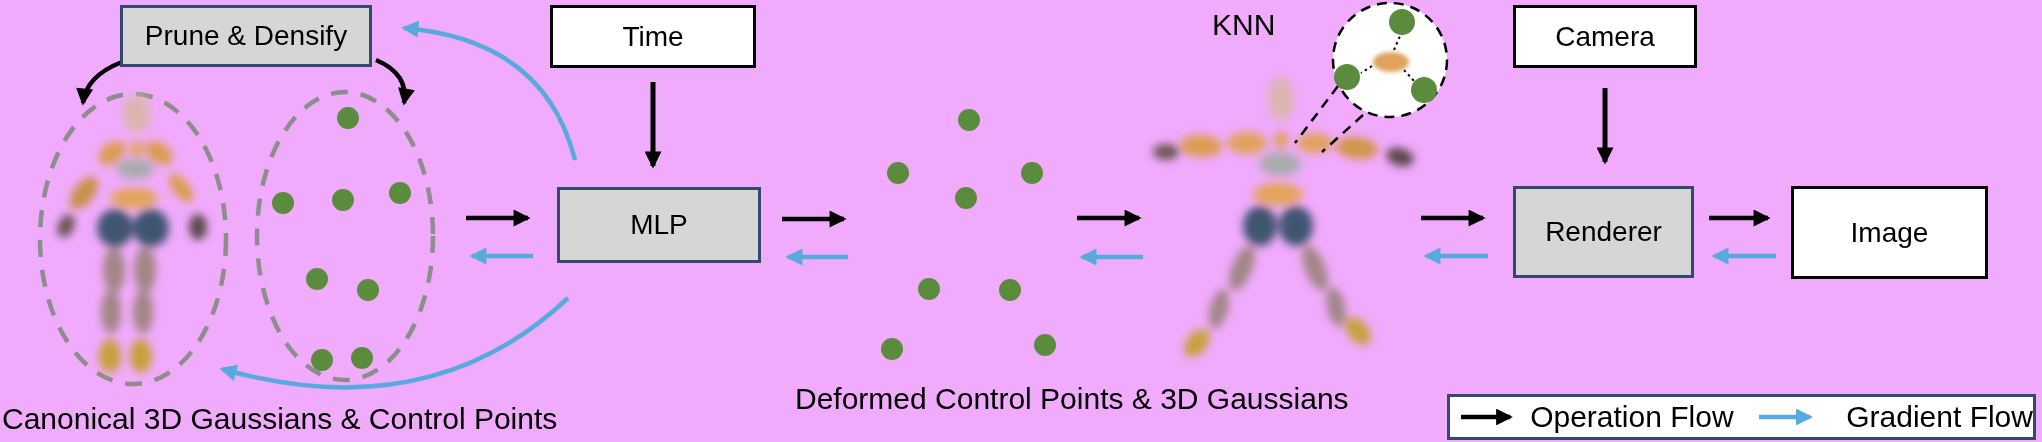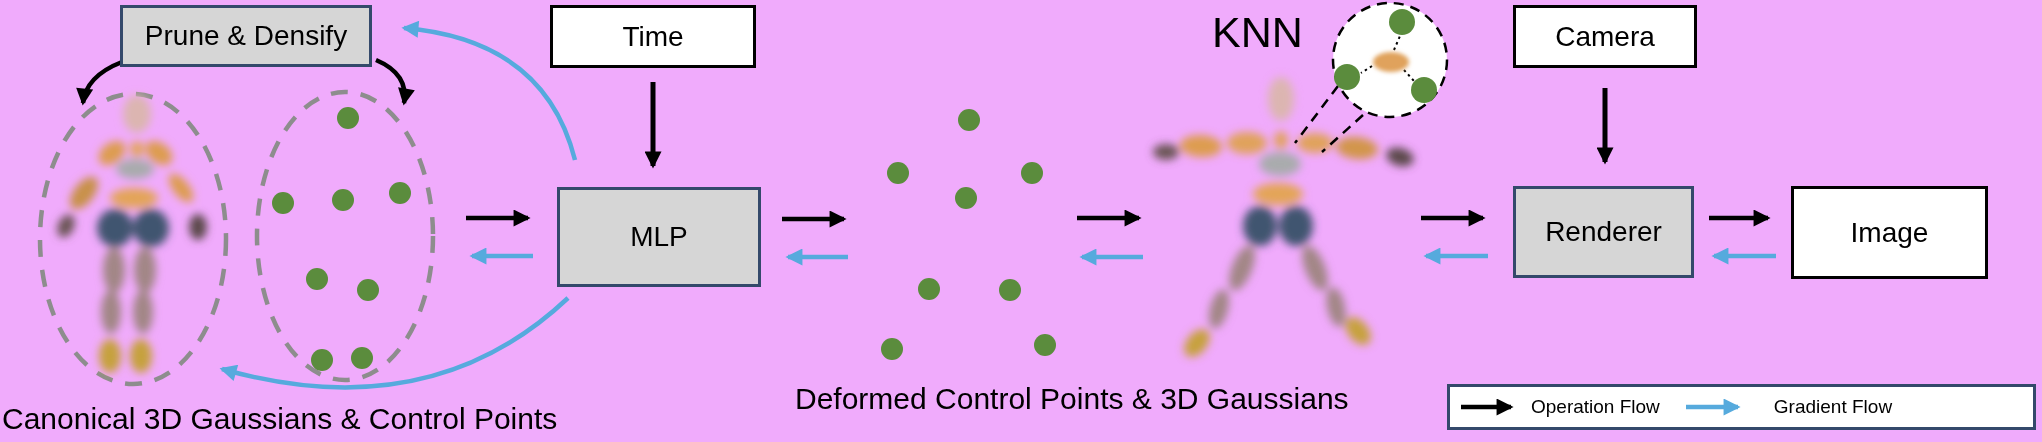--- a/index.html
+++ b/index.html
@@ -18,26 +18,26 @@
     background:#ffffff;border:3px solid #000;
   }
   .box.gray{background:#d6d6d6;border:3px solid #34496b;}
   .caption{
     position:absolute;
     font-size:30px;color:#000;
     text-align:left;white-space:nowrap;
   }
   .knn-label{
     position:absolute;left:1212px;top:8px;
-    font-size:43px;color:#000;font-weight:500;
+    font-size:30px;color:#000;font-weight:500;
   }
   .legend{
-    position:absolute;left:1447px;top:384px;width:589px;height:46px;
+    position:absolute;left:1447px;top:394px;width:589px;height:46px;
     box-sizing:border-box;background:#ffffff;border:3px solid #34496b;
-    display:flex;align-items:center;font-size:19px;color:#000;
+    display:flex;align-items:center;font-size:30px;color:#000;
     padding-left:9px;white-space:nowrap;
   }
   .legend .sp-sm{width:2px;}
   .legend .sp-md{width:22px;}
   .legend .sp-lg{width:16px;}
 </style>
 </head>
 <body>
 
 <div class="stage">
@@ -169,21 +169,21 @@
         <circle cx="1347" cy="77" r="13"></circle>
         <circle cx="1424" cy="90" r="13"></circle>
       </g>
     </g>
   </svg>
 
   <div class="box gray" style="left:120px;top:5px;width:252px;height:62px;">Prune &amp; Densify</div>
 
   <div class="box" style="left:550px;top:5px;width:206px;height:63px;text-align:center;">Time</div>
 
-  <div class="box gray" style="left:557px;top:187px;width:204px;height:100px;">MLP</div>
+  <div class="box gray" style="left:557px;top:187px;width:204px;height:76px;">MLP</div>
 
   <div class="box" style="left:1513px;top:5px;width:184px;height:63px;">Camera</div>
 
   <div class="box gray" style="left:1513px;top:186px;width:181px;height:92px;">Renderer</div>
 
   <div class="box" style="left:1791px;top:186px;width:197px;height:93px;">Image</div>
 
   <div class="knn-label">KNN</div>
 
   <div class="caption" style="left:2px;top:402px;width:522px;">Canonical 3D Gaussians &amp; Control Points</div>

